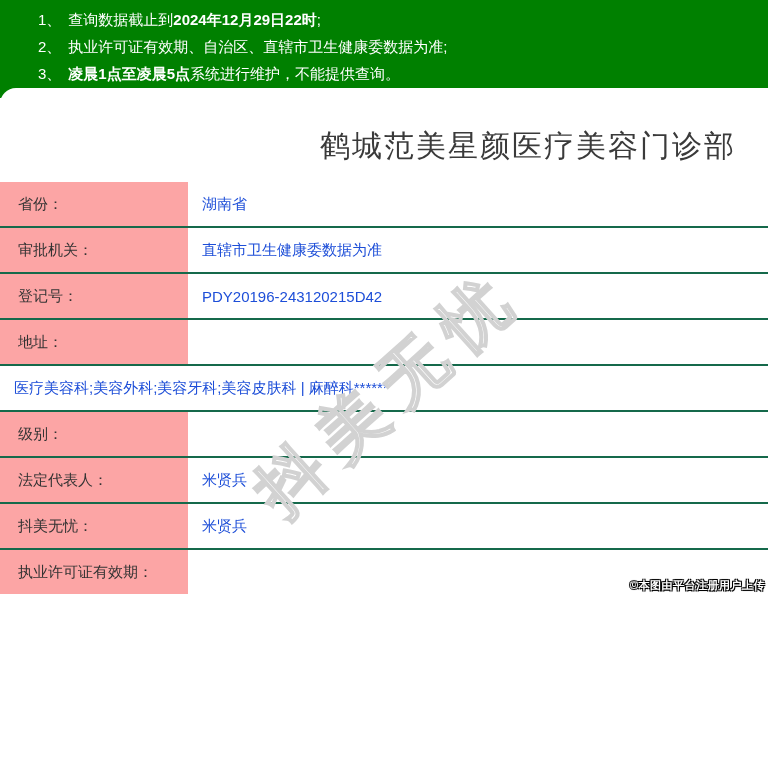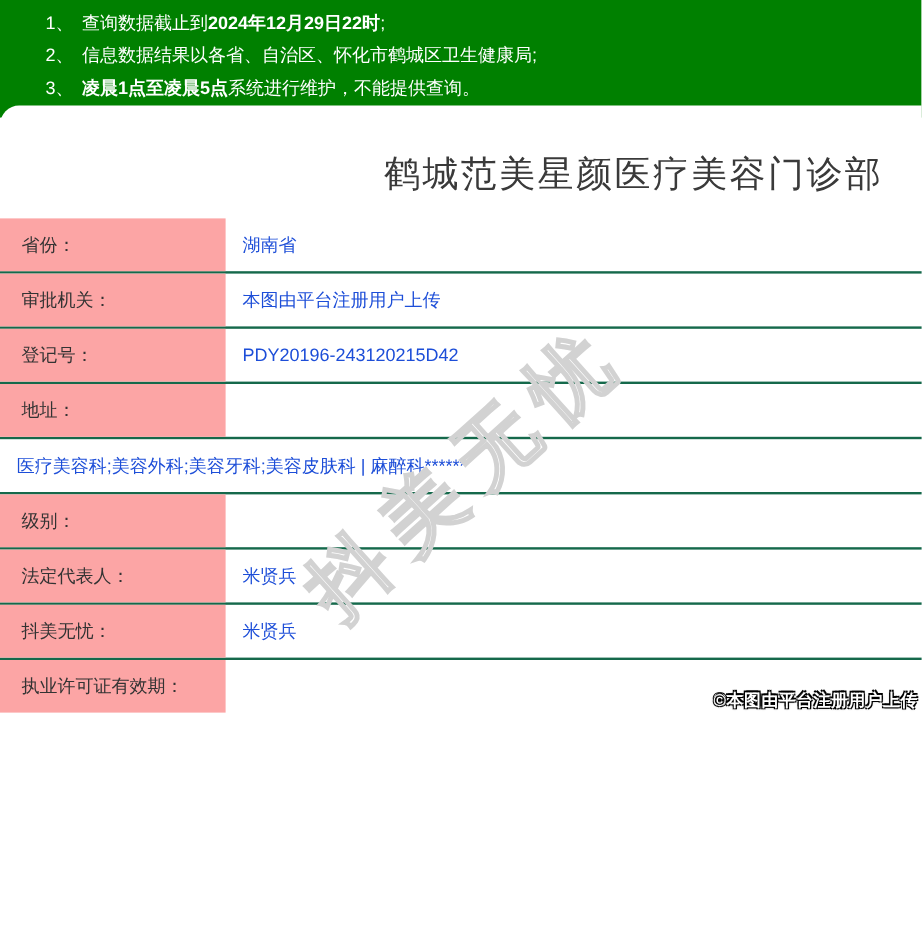--- a/index.html
+++ b/index.html
@@ -114,21 +114,21 @@
     font-family: inherit;
     border: none;
     border-radius: 4px;
     cursor: pointer;
     z-index: 4;
     text-align: center;
   }
   .copyright {
     position: absolute;
     right: 3px; bottom: 1px;
-    font-size: 14px;
+    font-size: 11px;
     font-weight: bold;
     color: #ffffff;
     letter-spacing: 0.5px;
     text-shadow:
       -1px -1px 0 #000, 1px -1px 0 #000,
       -1px 1px 0 #000, 1px 1px 0 #000,
       0 0 2px #000;
     z-index: 10;
     white-space: nowrap;
   }
@@ -136,38 +136,38 @@
 </head>
 <body>
 
 <div class="page">
 
   <div class="green-bar">
     <div class="notice-line">
       <span class="num">1、</span><span>查询数据截止到</span><b>2024年12月29日22时</b><span>;</span>
     </div>
     <div class="notice-line">
-      <span class="num">2、</span><span>信息数据结果以各省、自治区、怀化市鹤城区卫生健康局;</span><b></b><span></span>
+      <span class="num">2、</span><span>执业许可证有效期、自治区、直辖市卫生健康委数据为准;</span><b></b><span></span>
     </div>
     <div class="notice-line">
       <span class="num">3、</span><span></span><b>凌晨1点至凌晨5点</b><span>系统进行维护，不能提供查询。</span>
     </div>
   </div>
 
   <div class="card">
     <h1 class="title">鹤城范美星颜医疗美容门诊部</h1>
 
     <div class="info-table">
       <div class="row">
         <div class="label-cell">省份：</div>
         <div class="value-cell">湖南省</div>
       </div>
       <div class="row">
         <div class="label-cell">审批机关：</div>
-        <div class="value-cell">本图由平台注册用户上传</div>
+        <div class="value-cell">直辖市卫生健康委数据为准</div>
       </div>
       <div class="row">
         <div class="label-cell">登记号：</div>
         <div class="value-cell">PDY20196-243120215D42</div>
       </div>
       <div class="row">
         <div class="label-cell">地址：</div>
       </div>
       <div class="row">
         <div class="value-cell">医疗美容科;美容外科;美容牙科;美容皮肤科 | 麻醉科******</div>

